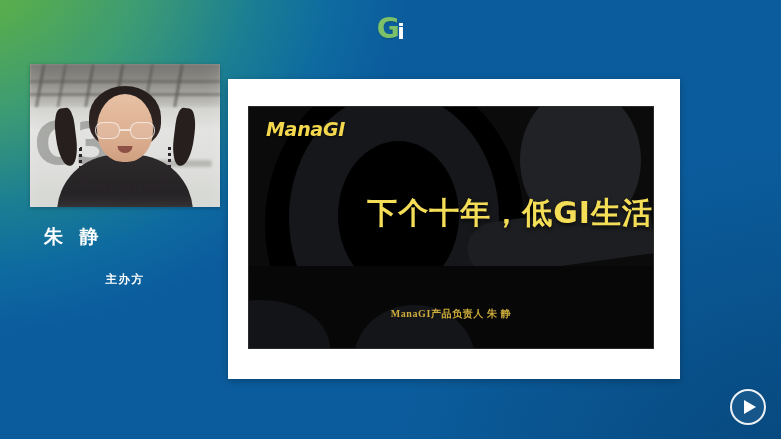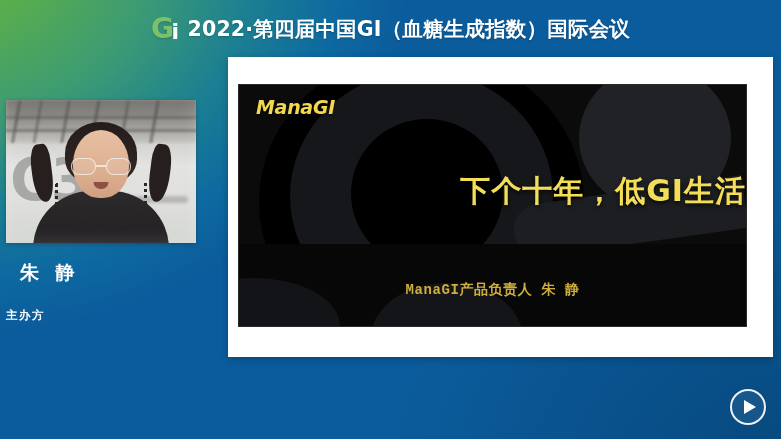--- a/index.html
+++ b/index.html
@@ -47,21 +47,21 @@
   }
   .header-title{
     color:#ffffff; font-size:20.5px; font-weight:bold;
     letter-spacing:.2px; white-space:nowrap;
     text-shadow:0 1px 2px rgba(0,0,0,.22);
     font-family:"DejaVu Sans","Liberation Sans",sans-serif;
   }
 
   
   .speaker-panel{
-    position:absolute; left:6px; top:64px; width:190px; z-index:5;margin-top:36px;
+    position:absolute; left:30px; top:64px; width:190px; z-index:5;
   }
   .video-thumb{
     position:relative; width:190px; height:143px;
     overflow:hidden; background:#b9bdb6;
     box-shadow:0 1px 4px rgba(0,0,0,.25);
   }
   
   .vt-bg{
     position:absolute; inset:0;
     background:
@@ -162,21 +162,21 @@
     margin-top:17px; color:#ffffff; font-size:19px; font-weight:bold;
     letter-spacing:5px; text-align:left; padding-left:14px;
     font-family:"DejaVu Sans","Liberation Sans",sans-serif;
   }
   .speaker-org{
     margin-top:6px; color:#ffffff; font-size:13.2px; font-weight:bold;
     line-height:1.5; letter-spacing:.2px;
     font-family:"DejaVu Sans","Liberation Sans",sans-serif;
   }
   .organizer-label{
-    margin-top:22px; text-align:left; color:#ffffff;
+    margin-top:22px; text-align:center; color:#ffffff;
     font-size:11.5px; font-weight:bold; letter-spacing:1.5px;
     font-family:"DejaVu Sans","Liberation Sans",sans-serif;
   }
   .organizer-card{
     margin-top:9px; width:170px; height:38px; margin-left:6px;
     background:#dfe2e8; border-radius:5px;
     display:flex; align-items:center; gap:7px; padding-left:12px;
     box-shadow:0 1px 3px rgba(0,0,0,.2);
   }
   .org-emblem{
@@ -196,24 +196,24 @@
     background:#fff7e2; opacity:.92; transform:skewY(-4deg);
   }
   .org-text{
     color:#8a6a18; font-size:9.6px; font-weight:bold; letter-spacing:.6px;
     white-space:nowrap;
     font-family:"DejaVu Sans","Liberation Sans",sans-serif;
   }
 
   
   .slide-panel{
-    position:absolute; left:228px; top:57px; width:545px; height:300px;
+    position:absolute; left:228px; top:79px; width:452px; height:300px;
     background:#ffffff; z-index:4;
     box-shadow:0 2px 7px rgba(0,0,0,.25);
-    padding:27px 26px 30px 10px;
+    padding:27px 26px 30px 20px;
   }
   .slide{
     position:relative; width:100%; height:100%;
     background:#0b0b0b; overflow:hidden;
     border:1px solid #2a2a2a;
   }
   
   .g-outer{
     position:absolute; left:4%; top:-14%; width:64%; height:125%;
     background:#000000; border-radius:50%;
@@ -255,23 +255,23 @@
   }
   .slide-title{
     position:absolute; left:0; right:0; top:44%;
     transform:translateY(-50%); z-index:3; text-align:right;
     color:#f5de57; font-size:30px; font-weight:bold; letter-spacing:1px;
     text-shadow:0 2px 4px rgba(0,0,0,.75);
     font-family:"DejaVu Sans","Liberation Sans",sans-serif;
   }
   .slide-subtitle{
     position:absolute; left:0; right:0; bottom:27px; z-index:3;
-    text-align:center; color:#cfae3c; font-size:14px; font-weight:bold;
+    text-align:center; color:#cfae3c; font-size:10px; font-weight:bold;
     letter-spacing:.6px;
-    font-family:Liberation Mono, monospace;
+    font-family:Liberation Serif, serif;
   }
 
   
   .play-btn{
     position:absolute; right:15px; bottom:14px; z-index:7;
     width:36px; height:36px; border-radius:50%;
     border:2px solid rgba(255,255,255,.92);
     background:rgba(255,255,255,.06);
     display:flex; align-items:center; justify-content:center;
     cursor:pointer;
@@ -287,21 +287,20 @@
 </head>
 <body>
 
 <div id="stage">
 
   <div class="header">
     <div class="logo-gi">
       <span class="logo-g">G</span>
       <span class="logo-i">i</span>
     </div>
-    <div class="header-title">2022·第四届中国GI（血糖生成指数）国际会议</div>
   </div>
 
   <div class="speaker-panel">
 
     <div class="video-thumb">
       <div class="vt-bg"></div>
       <div class="vt-ceiling"></div>
       <div class="vt-beam b1"></div>
       <div class="vt-beam b2"></div>
       <div class="vt-c3">C3</div>

